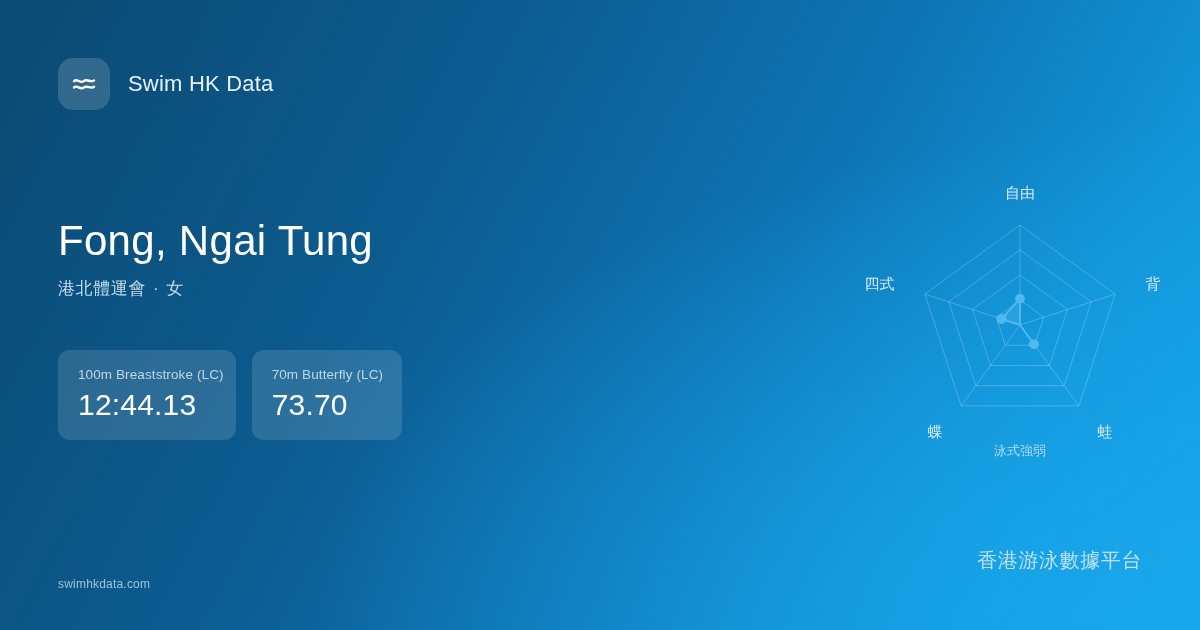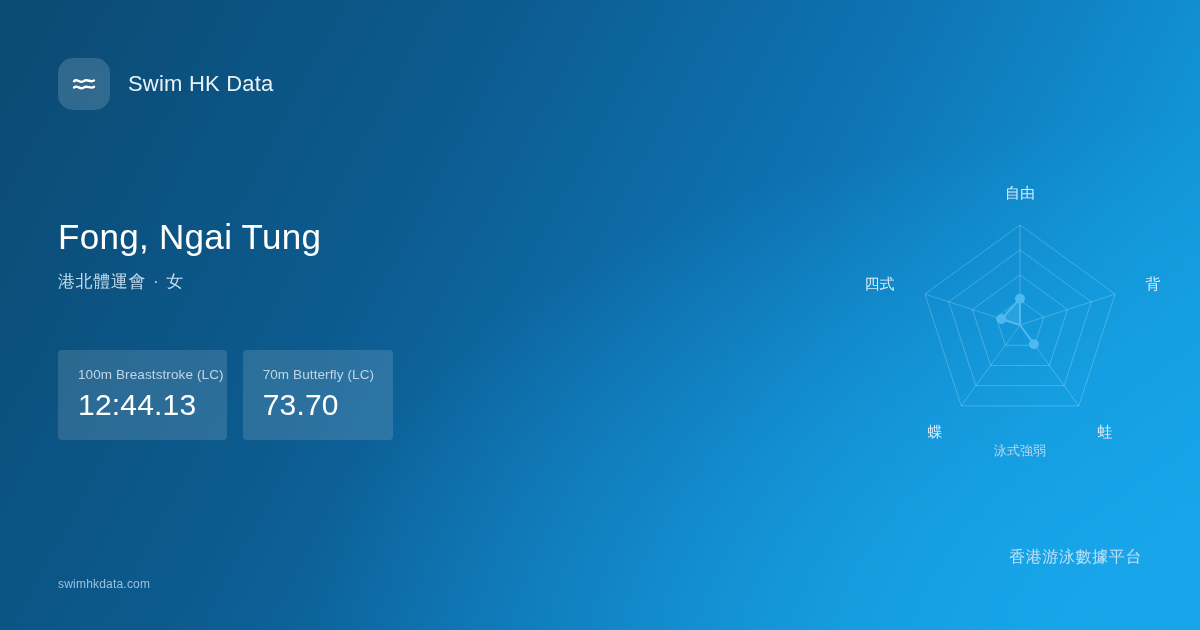--- a/index.html
+++ b/index.html
@@ -28,37 +28,37 @@
     display:flex; align-items:center; justify-content:center;
   }
   .brand-mark svg { display:block; }
   .brand-name {
     color:#e9f2f8; font-size:22px; letter-spacing:0.2px; font-weight:400;
     white-space:nowrap;
   }
   
   .hero { position:absolute; left:58px; top:218px; }
   .athlete-name {
-    color:#ffffff; font-size:35px; line-height:1.08; font-weight:400;
+    color:#ffffff; font-size:42px; line-height:1.08; font-weight:400;
     letter-spacing:0.3px; white-space:nowrap;
   }
   .athlete-meta {
     margin-top:14px; color:#c6dded; font-size:17px; font-weight:400;
     letter-spacing:0.6px; white-space:nowrap;
   }
   .meta-dot { padding:0 7px; }
   
   .stat-row {
     position:absolute; left:58px; top:350px;
     display:flex; gap:16px;
   }
   .stat-card {
     background: rgba(255,255,255,0.135);
-    border-radius:4px;
-    padding:17px 3px 18px 20px;
+    border-radius:12px;
+    padding:17px 12px 18px 20px;
     min-width:150px;
   }
   .stat-label {
     color:#bed6e7; font-size:13.5px; font-weight:400; white-space:nowrap;
     letter-spacing:0.1px;
   }
   .stat-label .course { margin-left:4px; }
   .stat-value {
     margin-top:6px; color:#ffffff; font-size:30px; font-weight:400;
     letter-spacing:0.2px; white-space:nowrap;
@@ -72,21 +72,21 @@
   .radar-caption {
     fill:#bcd7ea; font-size:13px; font-family:"DejaVu Sans","Liberation Sans",sans-serif;
   }
   
   .footer-left {
     position:absolute; left:58px; top:577px;
     color:#9dc3dc; font-size:12px; letter-spacing:0.2px;
   }
   .footer-right {
     position:absolute; right:58px; top:547px;
-    color:#bfe0f5; font-size:16px; letter-spacing:0.6px;
+    color:#bfe0f5; font-size:20px; letter-spacing:0.6px;
   }
 </style>
 </head>
 <body>
 
 <div id="stage">
 
   <div class="brand">
     <div class="brand-mark">
       <svg width="30" height="30" viewBox="0 0 30 30" aria-hidden="true">

